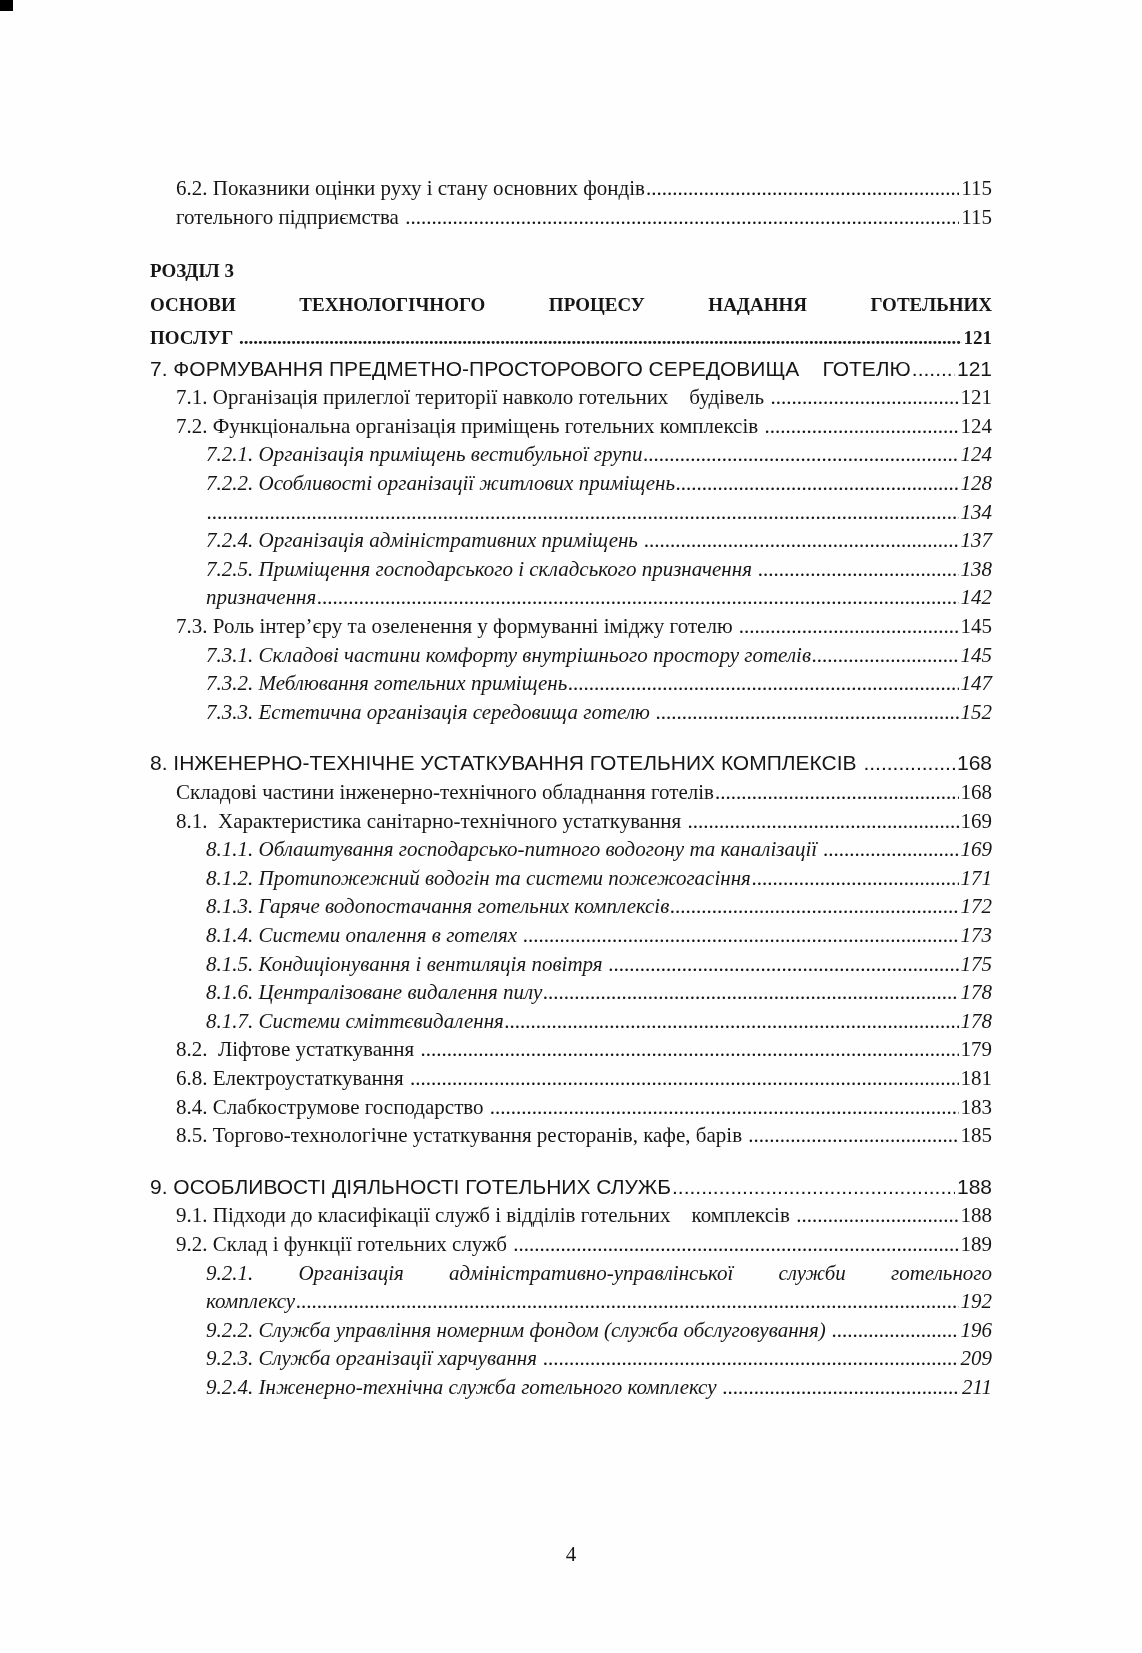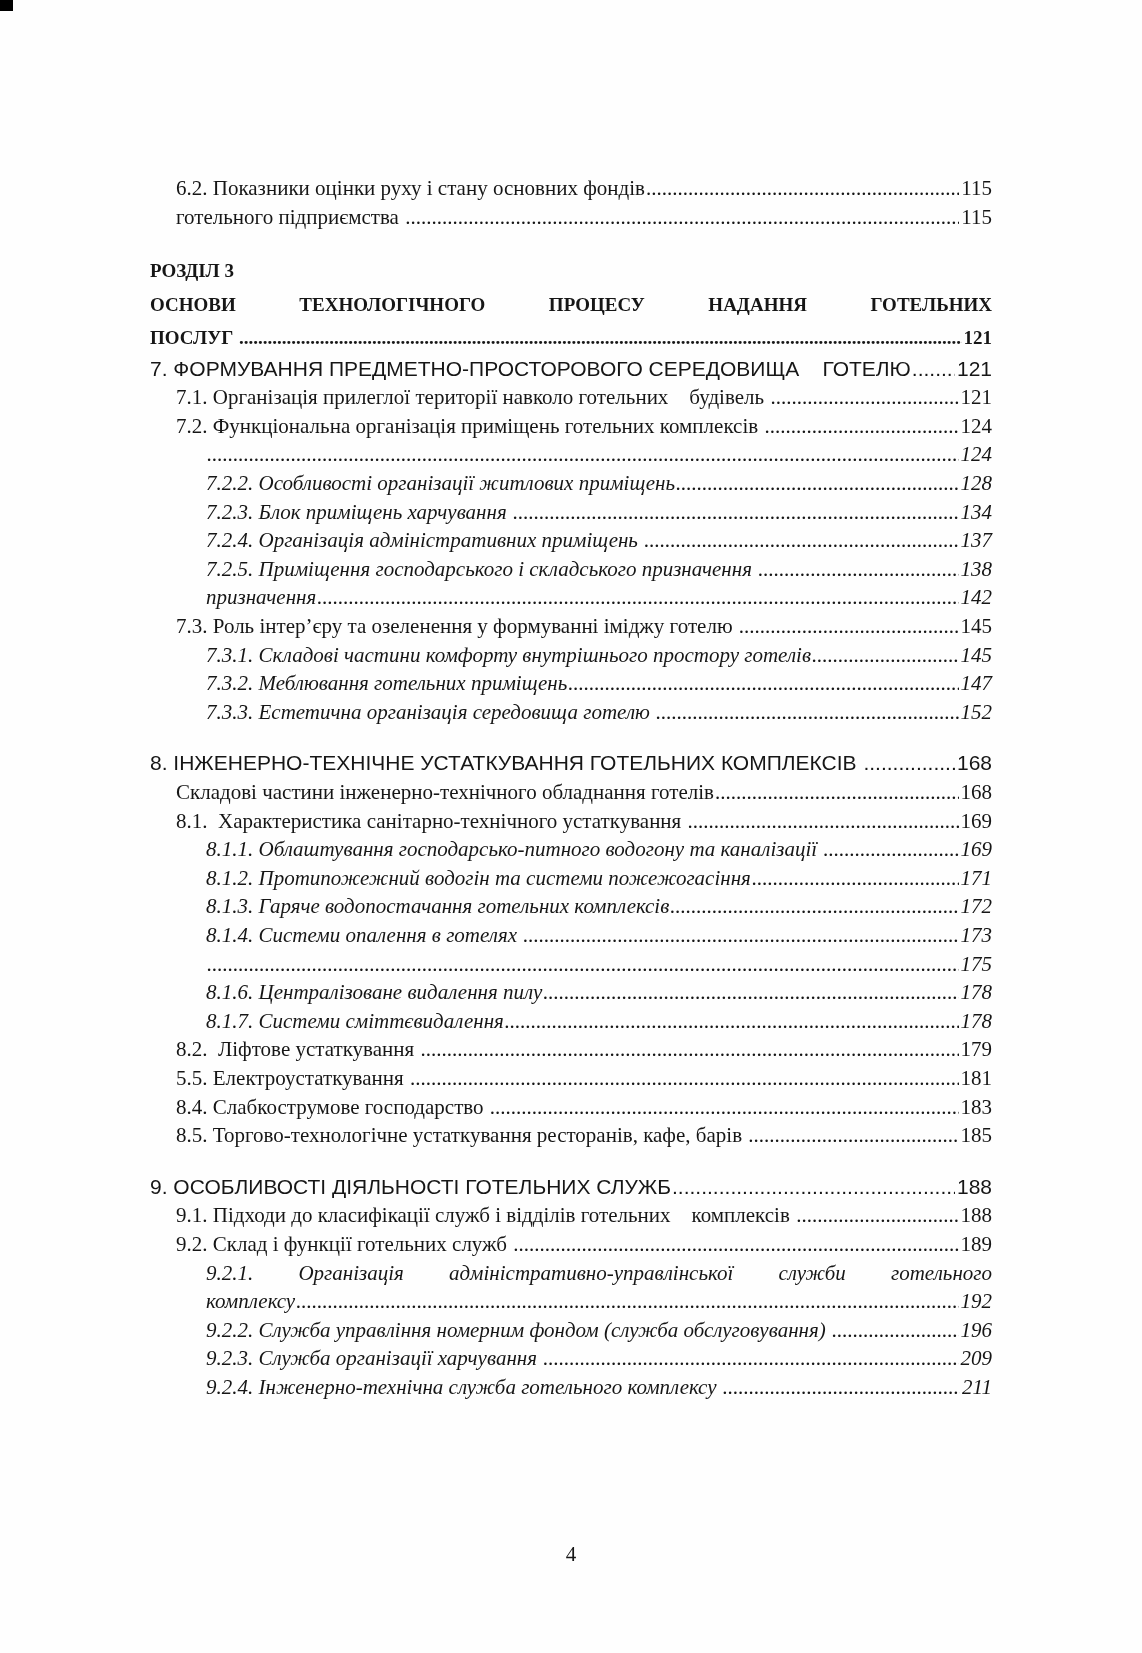--- a/index.html
+++ b/index.html
@@ -127,30 +127,30 @@
     <span class="toc-text">7.1. Організація прилеглої території навколо готельних    будівель </span>
     <span class="leader"></span>
     <span class="pageno">121</span>
   </div>
       <div class="row style-plain indent-1">
     <span class="toc-text">7.2. Функціональна організація приміщень готельних комплексів </span>
     <span class="leader"></span>
     <span class="pageno">124</span>
   </div>
       <div class="row style-sub indent-2">
+    <span class="toc-text">7.2.1. Організація приміщень вестибульної групи</span>
     <span class="leader"></span>
     <span class="pageno">124</span>
   </div>
       <div class="row style-sub indent-2">
     <span class="toc-text">7.2.2. Особливості організації житлових приміщень</span>
     <span class="leader"></span>
     <span class="pageno">128</span>
   </div>
       <div class="row style-sub indent-2">
-    <span class="toc-text">7.2.3. Блок приміщень харчування </span>
     <span class="leader"></span>
     <span class="pageno">134</span>
   </div>
       <div class="row style-sub indent-2">
     <span class="toc-text">7.2.4. Організація адміністративних приміщень </span>
     <span class="leader"></span>
     <span class="pageno">137</span>
   </div>
       <div class="row style-sub indent-2">
     <span class="toc-text">7.2.5. Приміщення господарського і складського призначення </span>
@@ -211,40 +211,41 @@
     <span class="toc-text">8.1.3. Гаряче водопостачання готельних комплексів</span>
     <span class="leader"></span>
     <span class="pageno">172</span>
   </div>
       <div class="row style-sub indent-2">
     <span class="toc-text">8.1.4. Системи опалення в готелях </span>
     <span class="leader"></span>
     <span class="pageno">173</span>
   </div>
       <div class="row style-sub indent-2">
+    <span class="toc-text">8.1.5. Кондиціонування і вентиляція повітря </span>
     <span class="leader"></span>
     <span class="pageno">175</span>
   </div>
       <div class="row style-sub indent-2">
     <span class="toc-text">8.1.6. Централізоване видалення пилу</span>
     <span class="leader"></span>
     <span class="pageno">178</span>
   </div>
       <div class="row style-sub indent-2">
     <span class="toc-text">8.1.7. Системи сміттєвидалення</span>
     <span class="leader"></span>
     <span class="pageno">178</span>
   </div>
       <div class="row style-plain indent-1">
     <span class="toc-text">8.2.  Ліфтове устаткування </span>
     <span class="leader"></span>
     <span class="pageno">179</span>
   </div>
       <div class="row style-plain indent-1">
-    <span class="toc-text">5.5. Електроустаткування </span>
+    <span class="toc-text">6.8. Електроустаткування </span>
     <span class="leader"></span>
     <span class="pageno">181</span>
   </div>
       <div class="row style-plain indent-1">
     <span class="toc-text">8.4. Слабкострумове господарство </span>
     <span class="leader"></span>
     <span class="pageno">183</span>
   </div>
       <div class="row style-plain indent-1">
     <span class="toc-text">8.5. Торгово-технологічне устаткування ресторанів, кафе, барів </span>

